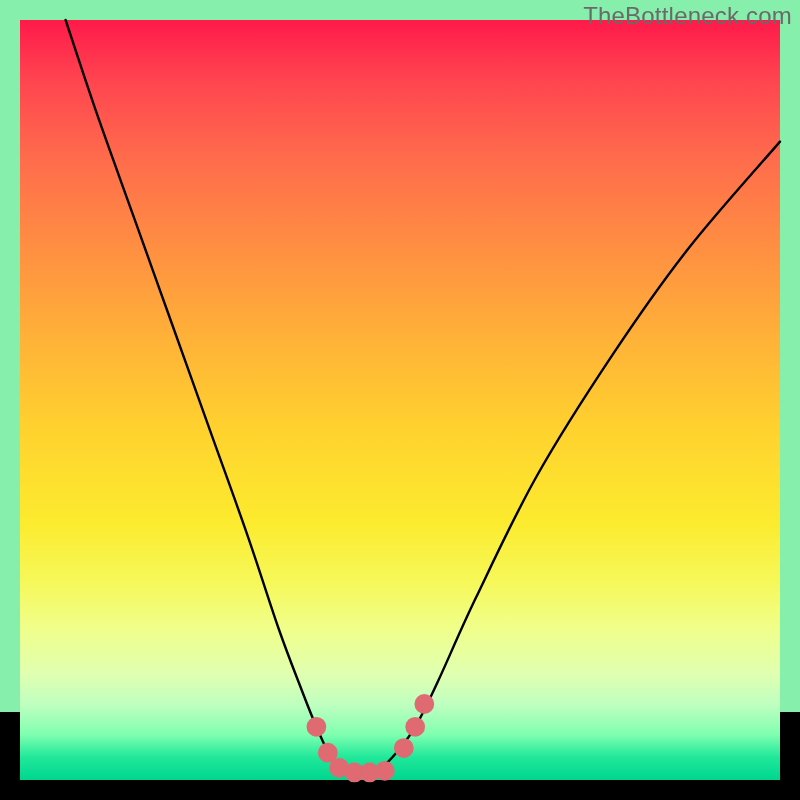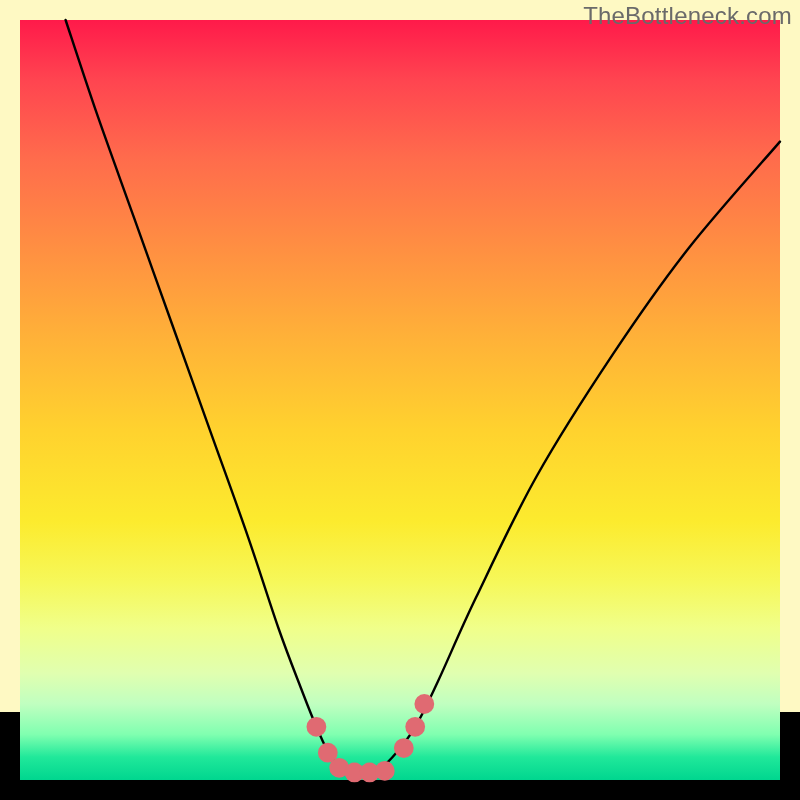--- a/index.html
+++ b/index.html
@@ -11,21 +11,21 @@
     position: relative;
     overflow: hidden;
     font-family: Arial, Helvetica, sans-serif;
   }
   .frame {
     position: absolute;
     top: 0;
     left: 0;
     width: 800px;
     height: 712px;
-    background: #fef9c3;
+    background: #86efac;
   }
   .plot-area {
     position: absolute;
     top: 20px;
     left: 20px;
     width: 760px;
     height: 760px;
     background: linear-gradient(to bottom,
       #ff1a4a 0%,
       #ff4550 8%,

